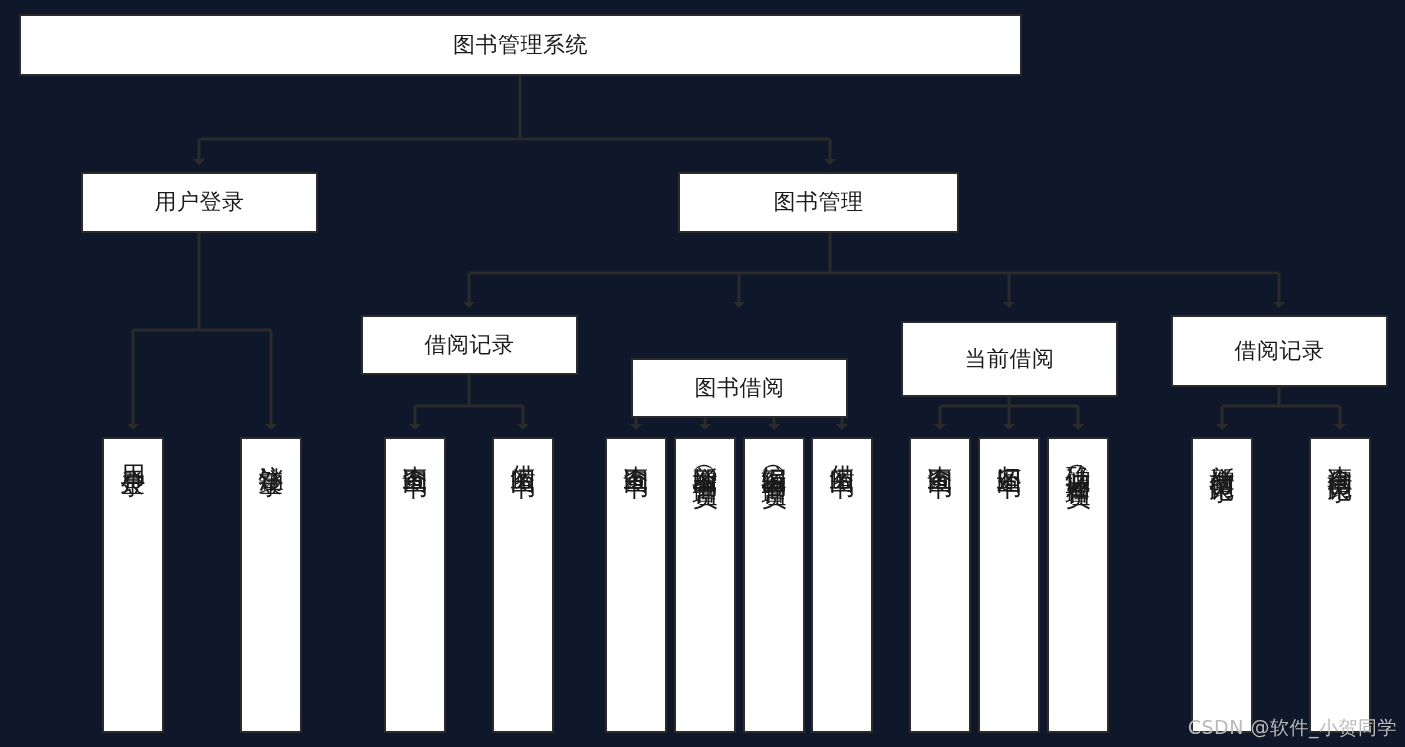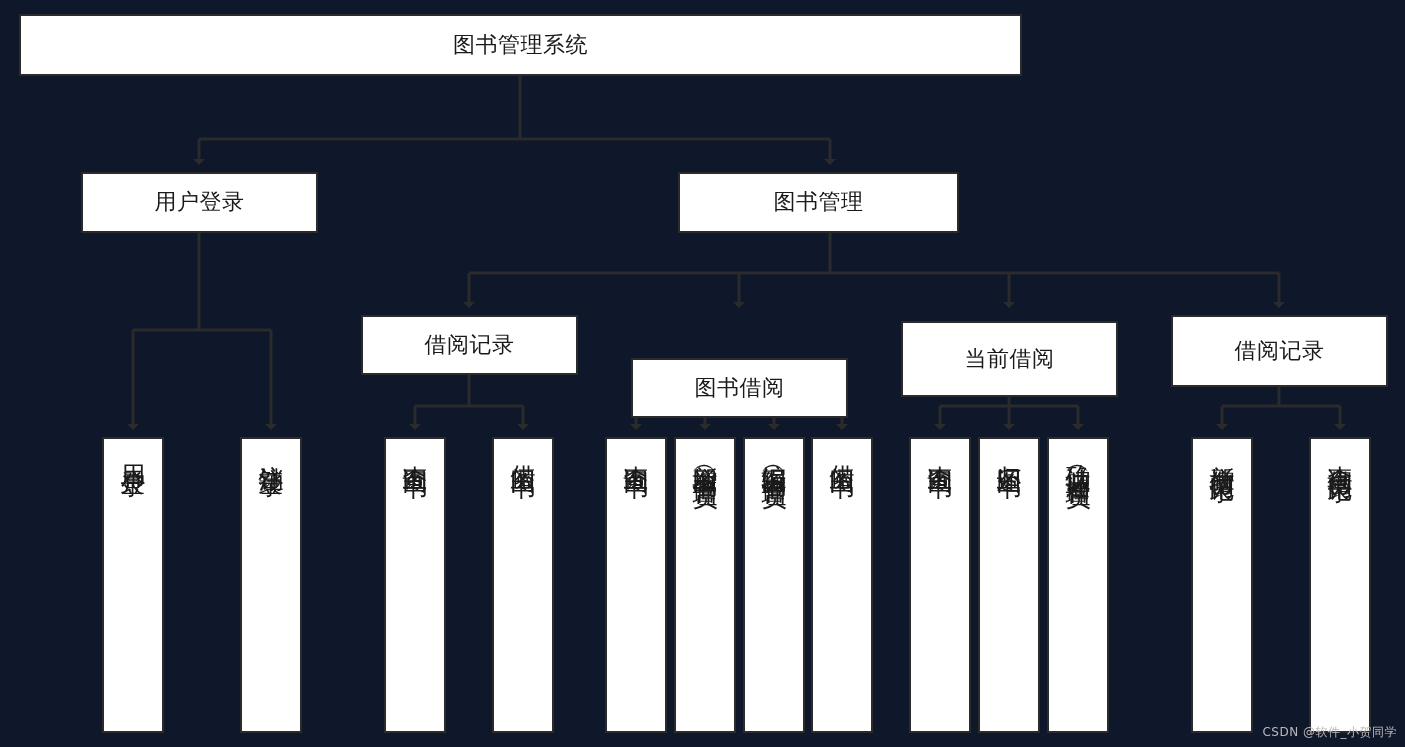--- a/index.html
+++ b/index.html
@@ -56,21 +56,21 @@
     text-orientation: upright;
     font-size: 25px;
     line-height: 1.0;
     letter-spacing: 3px;
     white-space: nowrap;
   }
   .watermark {
     position: absolute;
     right: 8px;
     bottom: 6px;
-    font-size: 12px;
+    font-size: 19px;
     color: #b9b9b9;
     white-space: nowrap;
     letter-spacing: 0.5px;
   }
 </style>
 </head>
 <body>
 
 <div id="canvas">
 

